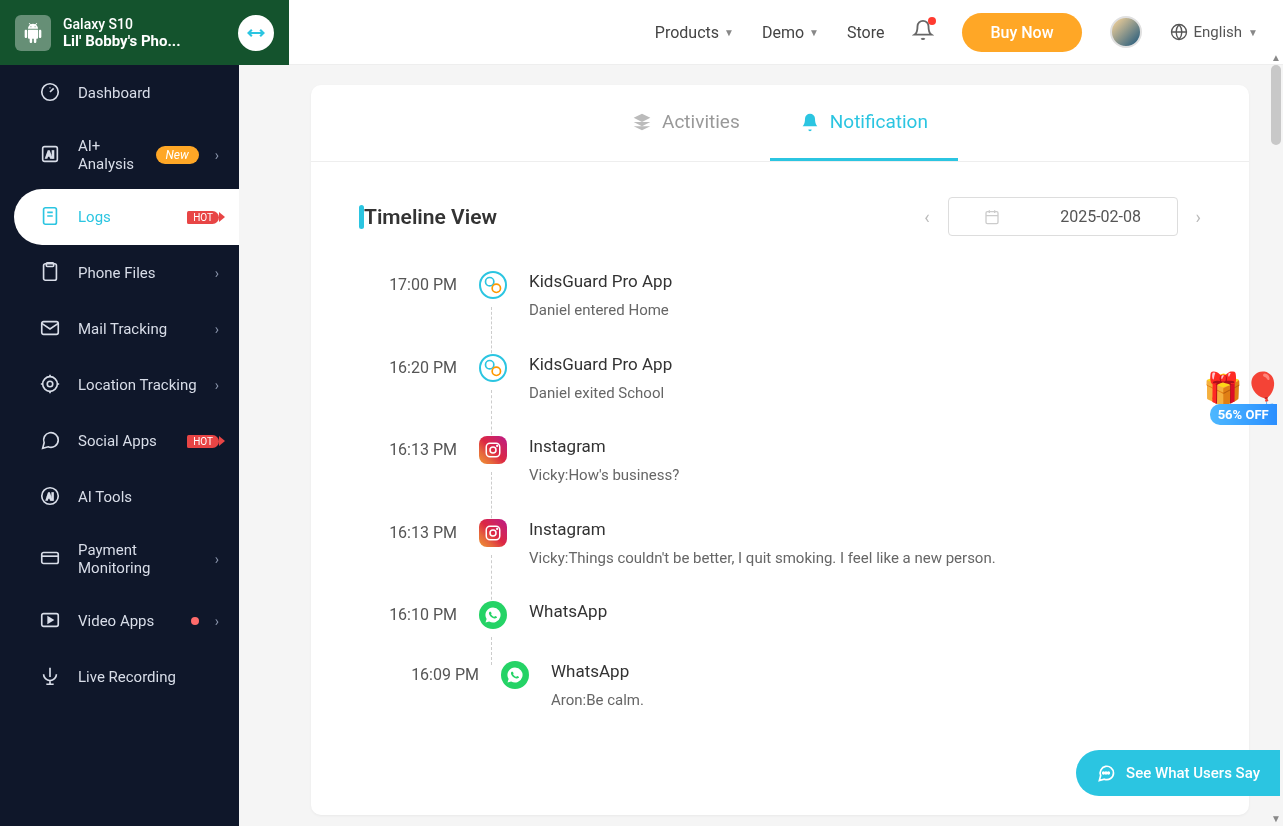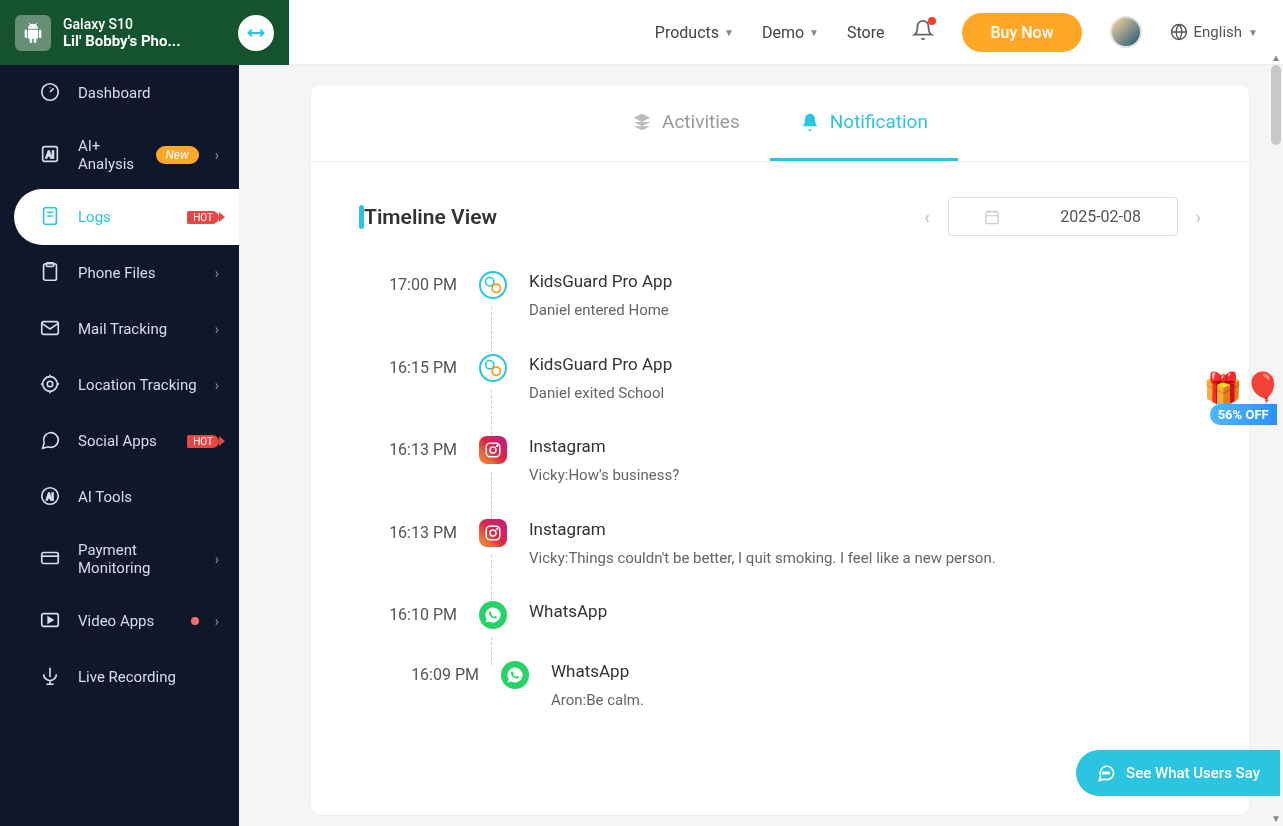--- a/index.html
+++ b/index.html
@@ -274,21 +274,21 @@
                 <circle cx="16" cy="16" r="5" fill="none" stroke="#ff9800" stroke-width="2"></circle>
               </svg>
             </div>
     <div class="tl-body">
       <div class="tl-app">KidsGuard Pro App</div>
       <div class="tl-msg">Daniel entered Home</div>
     </div>
           </div>
           <div class="tl-item">
     <div class="tl-line"></div>
-    <div class="tl-time">16:15 PM</div>
+    <div class="tl-time">16:20 PM</div>
     <div class="tl-icon icon-kidsguard">
               <svg width="20" height="20" viewBox="0 0 24 24">
                 <circle cx="8" cy="8" r="5" fill="none" stroke="#2bc5e1" stroke-width="2"></circle>
                 <circle cx="16" cy="16" r="5" fill="none" stroke="#ff9800" stroke-width="2"></circle>
               </svg>
             </div>
     <div class="tl-body">
       <div class="tl-app">KidsGuard Pro App</div>
       <div class="tl-msg">Daniel exited School</div>
     </div>

